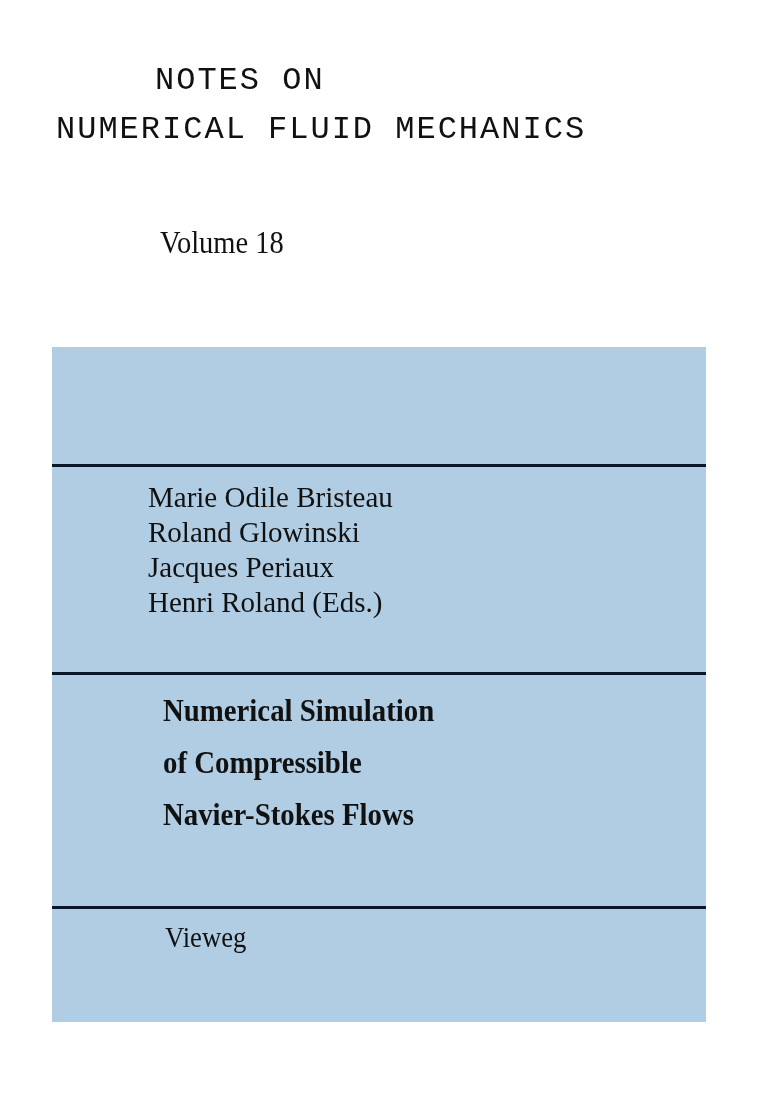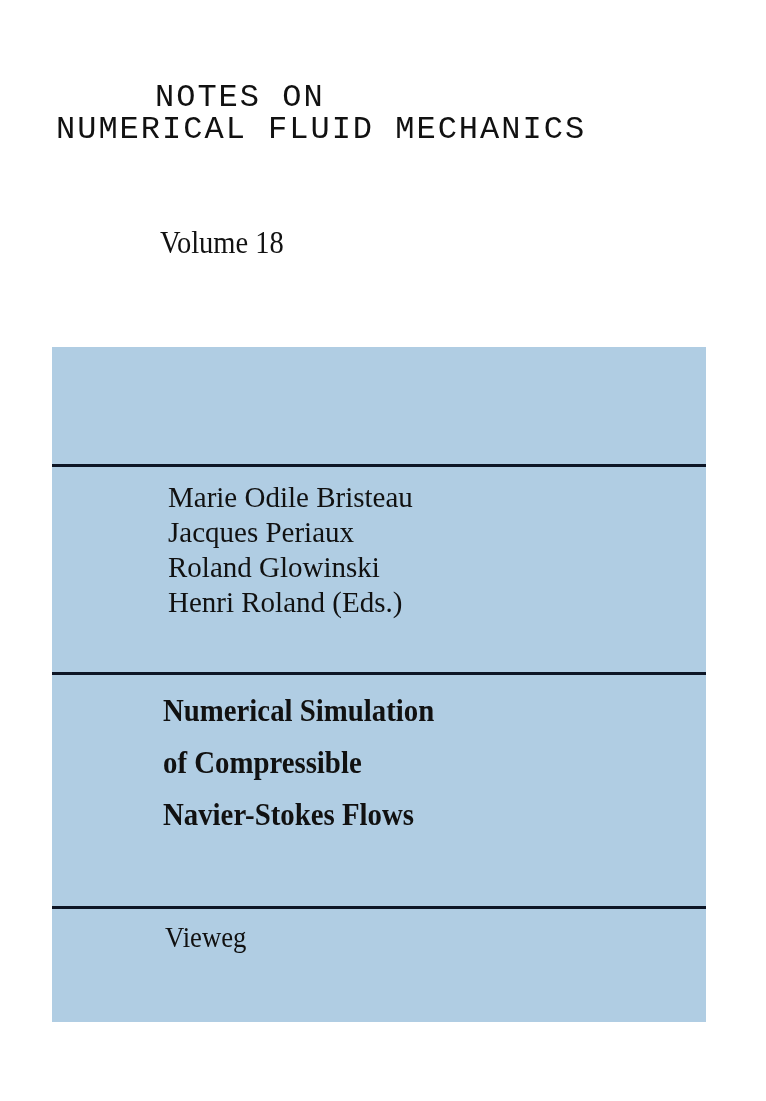--- a/index.html
+++ b/index.html
@@ -5,34 +5,34 @@
     html, body { margin: 0; padding: 0; }
     body {
       width: 766px; height: 1101px; background: #ffffff; position: relative; overflow: hidden;
       font-family: "DejaVu Serif", "Liberation Serif", serif; color: #111111;
     }
     .series {
       position: absolute; left: 0; top: 0; width: 766px;
       font-family: "Liberation Mono", "DejaVu Sans Mono", monospace;
       font-size: 32px; letter-spacing: 2px; line-height: 40px;
     }
-    .series-line1 { position: absolute; left: 155px; top: 78px; white-space: pre; text-align: center; }
+    .series-line1 { position: absolute; left: 155px; top: 61px; white-space: pre; text-align: center; }
     .series-line2 { position: absolute; left: 56px; top: 110px; white-space: pre; }
     .volume {
       position: absolute; left: 160px; top: 225px;
       font-family: "Liberation Serif", serif; font-size: 31px;
       transform: scaleX(0.92); transform-origin: left;
     }
     .panel {
       position: absolute; left: 52px; top: 347px; width: 654px; height: 675px;
       background: #b0cde3;
     }
     .rule { position: absolute; left: 0; width: 654px; height: 3px; background: #0d1626; }
     .authors {
-      position: absolute; left: 168px; top: 480px;
+      position: absolute; left: 148px; top: 480px;
       font-family: "Liberation Serif", serif; font-size: 29px; line-height: 35px;
     }
     .authors div { white-space: nowrap; }
     .title {
       position: absolute; left: 163px; top: 684px;
       font-family: "Liberation Serif", serif; font-weight: bold; font-size: 32px; line-height: 52px;
       transform: scaleX(0.9); transform-origin: left; white-space: nowrap;
     }
     .publisher {
       position: absolute; left: 165px; top: 921px;
@@ -51,22 +51,22 @@
 <div class="volume">Volume 18</div>
 
 <div class="panel">
   <div class="rule" style="top:117px;"></div>
   <div class="rule" style="top:325px;"></div>
   <div class="rule" style="top:559px;"></div>
 </div>
 
 <div class="authors">
   <div>Marie Odile Bristeau</div>
+  <div>Roland Glowinski</div>
   <div>Jacques Periaux</div>
-  <div>Roland Glowinski</div>
   <div>Henri Roland (Eds.)</div>
 </div>
 
 <div class="title">
   <div>Numerical Simulation</div>
   <div>of Compressible</div>
   <div>Navier-Stokes Flows</div>
 </div>
 
 <div class="publisher">Vieweg</div>

